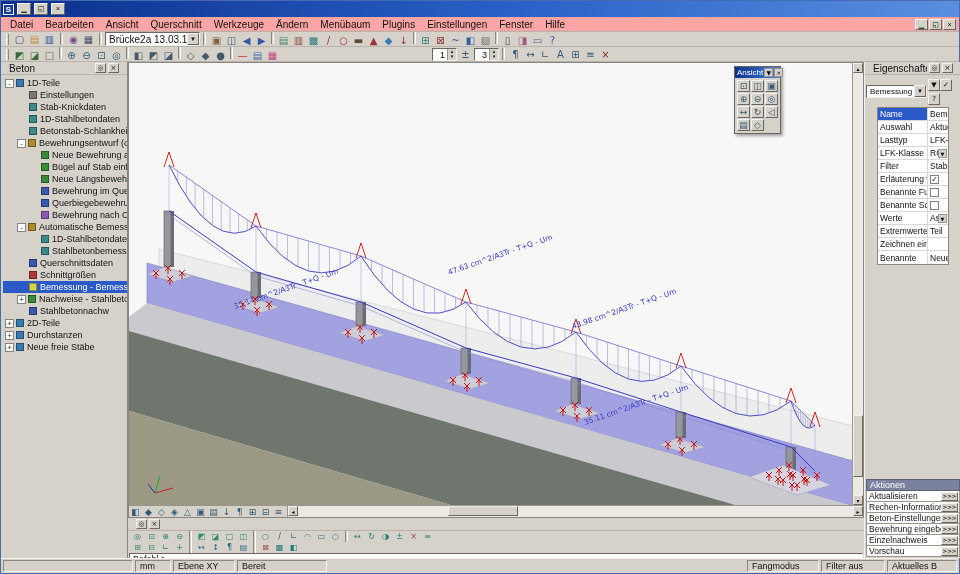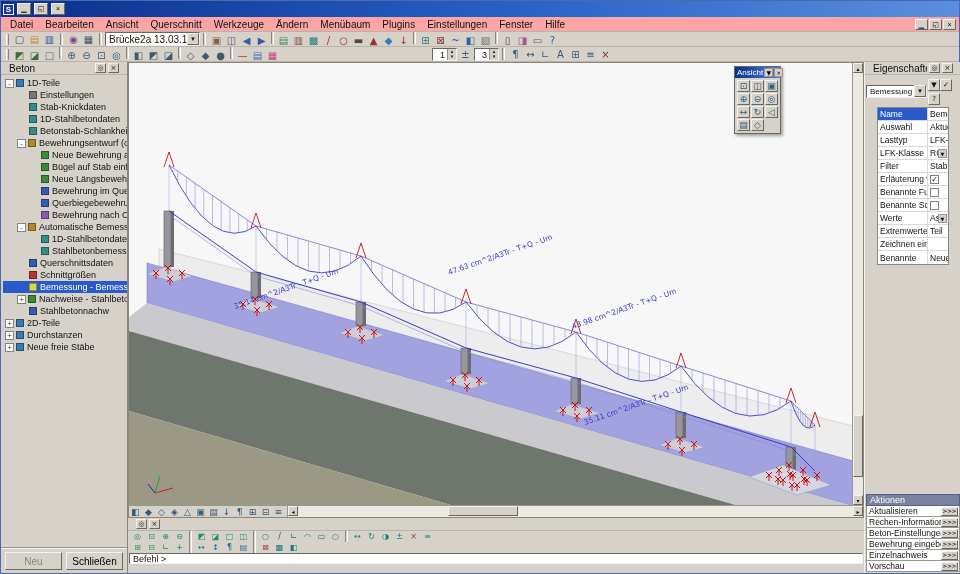--- a/index.html
+++ b/index.html
@@ -270,24 +270,20 @@
         <div class="trow p0x">
             <span class="exb">+</span>
             <span class="ticn" style="background:#3a7ab0"></span>
             <span class="tlab">Durchstanzen</span>
           </div>
         <div class="trow p0x">
             <span class="exb">+</span>
             <span class="ticn" style="background:#3a7ab0"></span>
             <span class="tlab">Neue freie Stäbe</span>
           </div>
-      </div>
-      <div class="lbtns">
-        <button class="btn dis">Neu</button>
-        <button class="btn">Schließen</button>
       </div>
     </div>
 
     <div class="center">
       <div class="viewport">
         <svg id="scene" viewBox="0 0 724 443">
           <polygon points="30,186 724,363 724,398 30,222" fill="#ededed" stroke="#c8c8c8" stroke-width="0.6"></polygon>
           <polygon points="18,200 724,398 724,443 18,240" fill="#a2a2e0" stroke="#7d7dc0" stroke-width="0.6"></polygon>
           <polygon points="18,240 724,443 610,443 0,268 0,254" fill="#c9c9ce"></polygon>
           <polygon points="0,268 610,443 325,443 0,348" fill="#6f766e"></polygon>
@@ -524,13 +520,23 @@
             <button class="amore">&gt;&gt;&gt;</button>
           </div>
         <div class="arow">
             <span class="alab">Vorschau</span>
             <button class="amore">&gt;&gt;&gt;</button>
           </div>
       </div>
     </div>
   </div>
 
+  <div class="statusbar">
+    <span class="sseg s0"></span>
+    <span class="sseg" style="width:36px">mm</span>
+    <span class="sseg" style="width:62px">Ebene XY</span>
+    <span class="sseg" style="width:90px">Bereit</span>
+    <span class="sseg s-sp"></span>
+    <span class="sseg" style="width:72px">Fangmodus</span>
+    <span class="sseg" style="width:64px">Filter aus</span>
+    <span class="sseg" style="width:70px">Aktuelles B</span>
+  </div>
 </div>
 
 </body></html>

